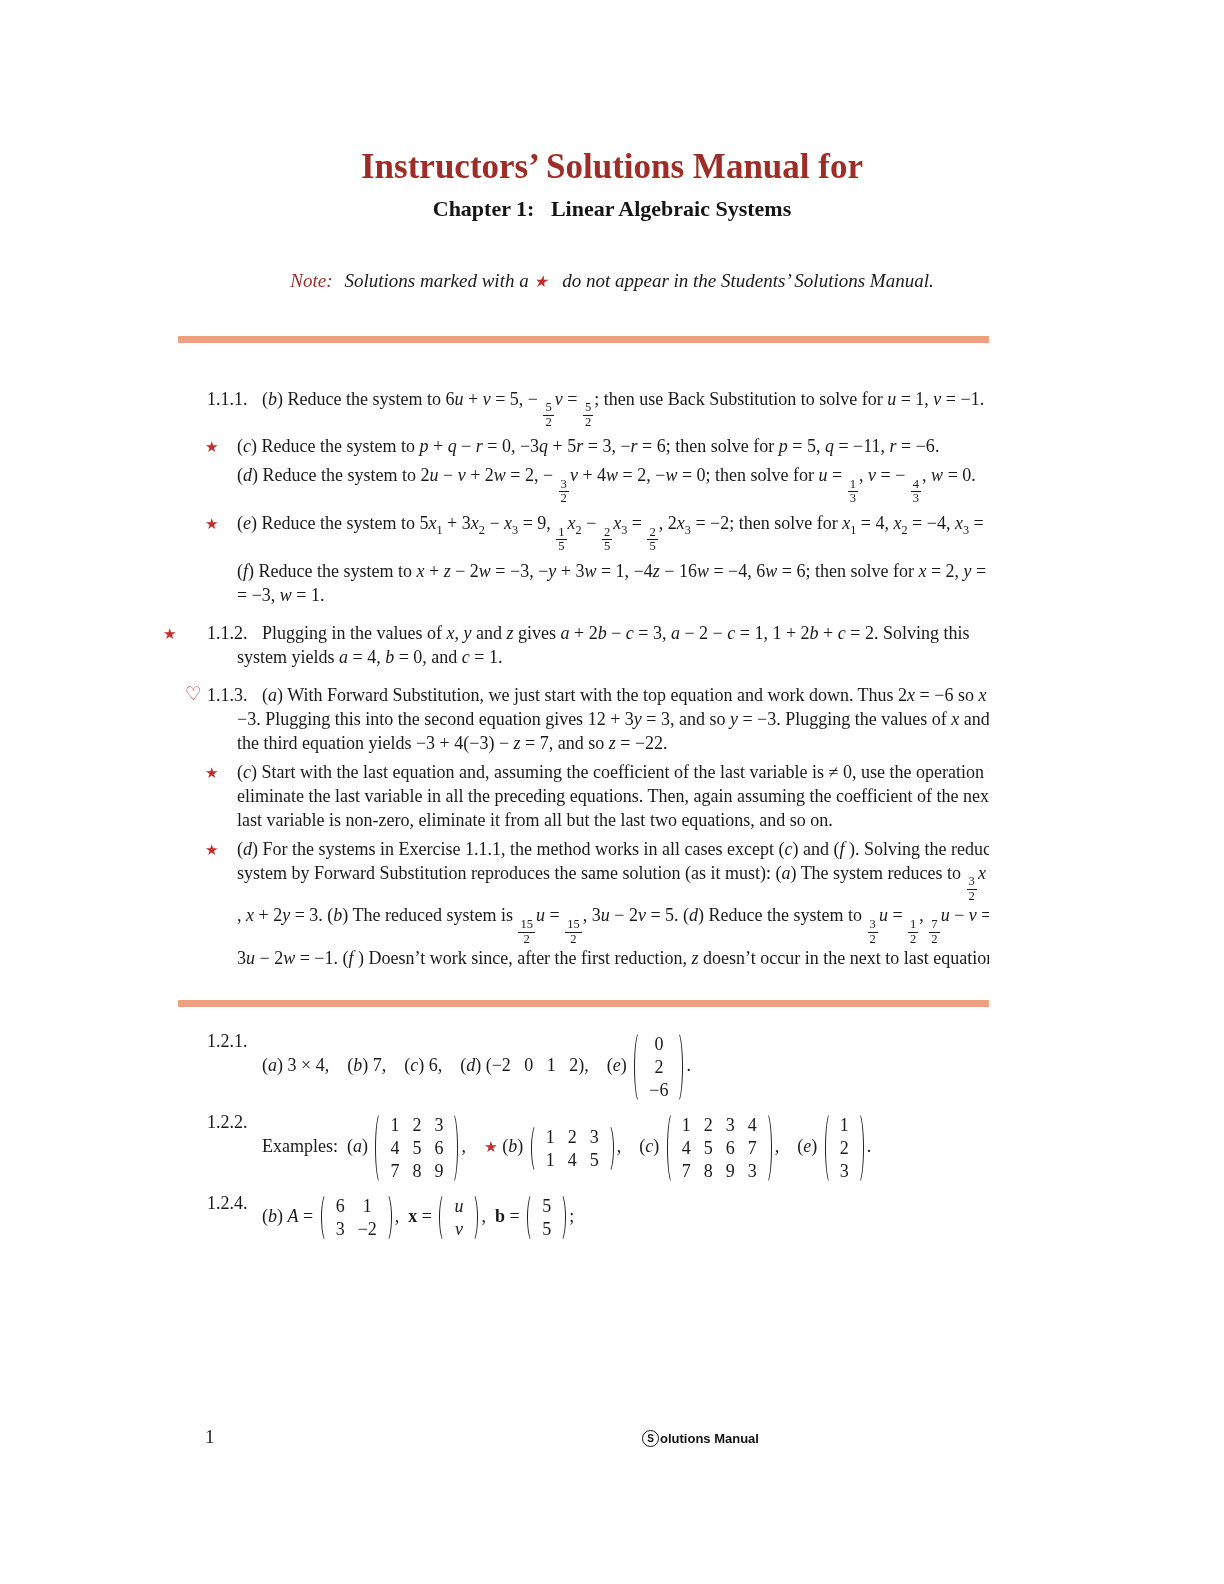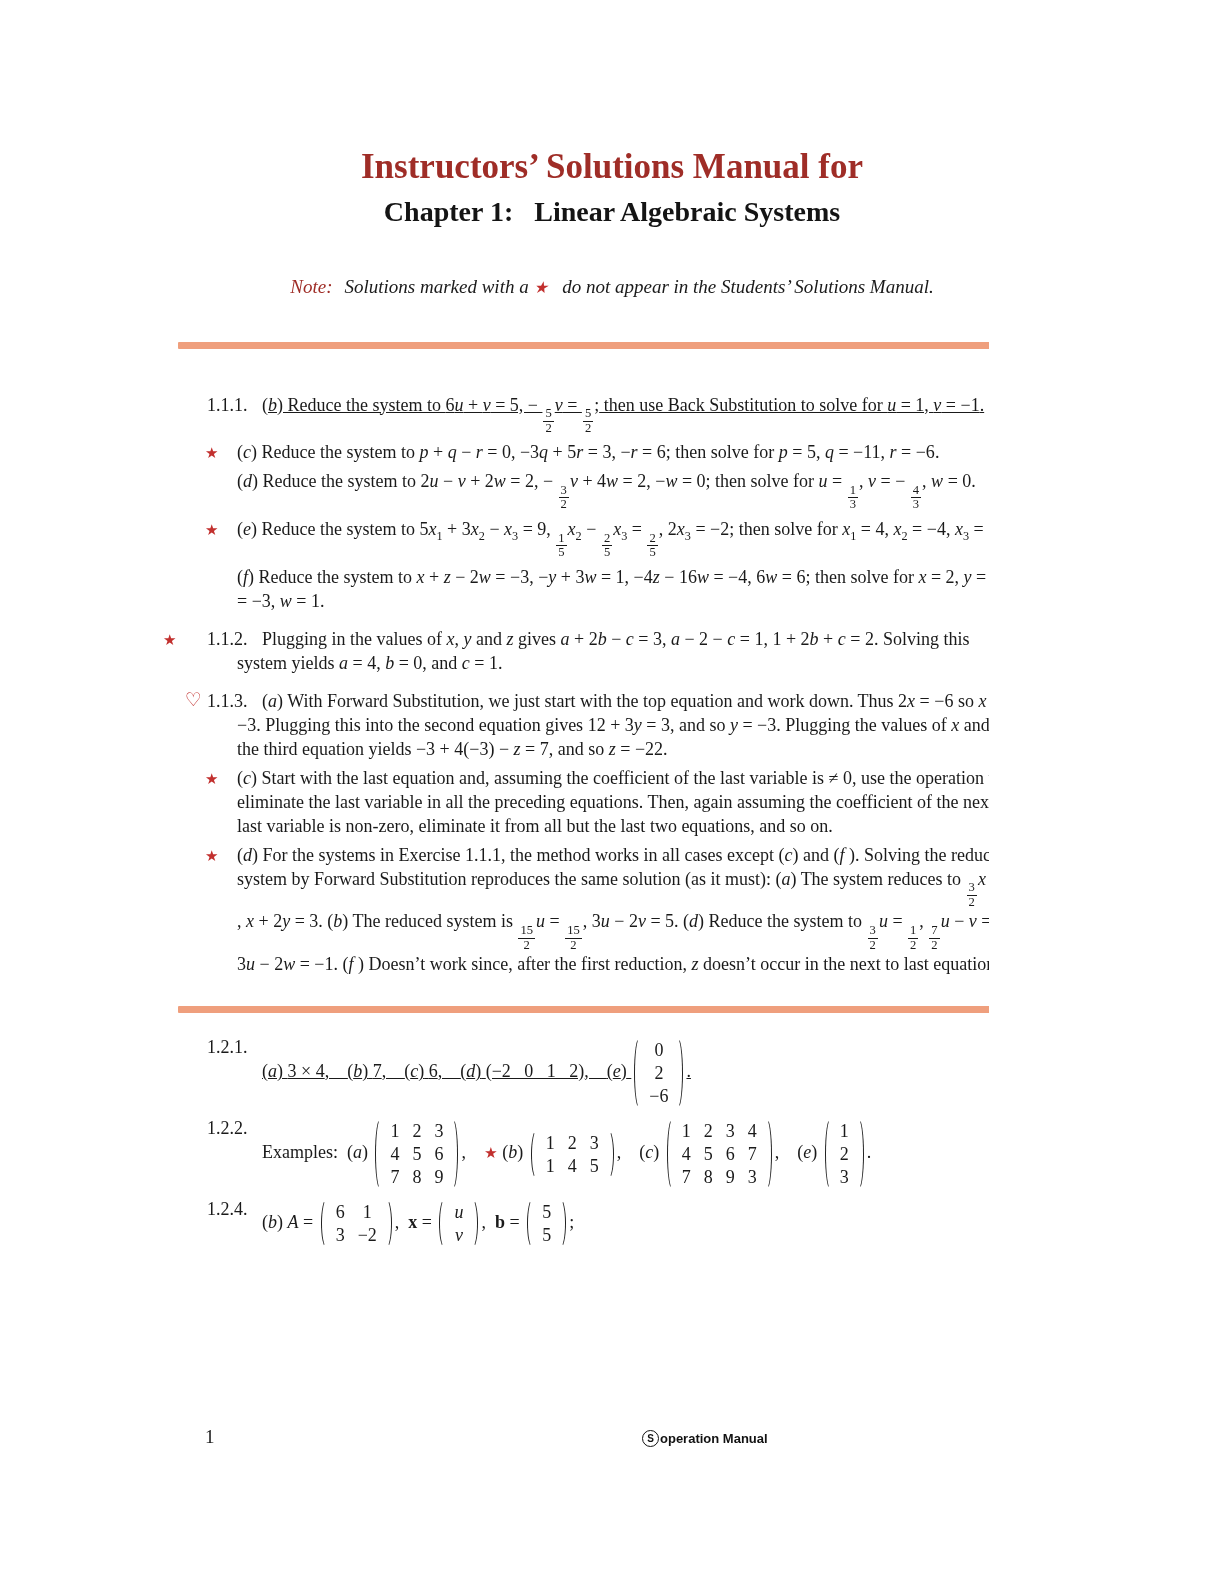--- a/index.html
+++ b/index.html
@@ -2,31 +2,31 @@
 <html><head>
 <meta charset="utf-8">
 <style>
   html,body{margin:0;padding:0;background:#ffffff;}
   .page{
     position:relative;width:989px;height:1584px;background:#ffffff;
     font-family:"Liberation Serif","DejaVu Serif",serif;color:#1a1a1a;overflow:hidden;border-radius:25px;
   }
   .content{position:absolute;left:178px;top:0;width:868px;}
   .title{margin-top:148px;text-align:center;font-size:35px;font-weight:bold;color:#9f2d27;line-height:1.1;}
-  .subtitle{margin-top:9px;text-align:center;font-size:28px;font-weight:bold;color:#141414;}
+  .subtitle{margin-top:9px;text-align:center;font-size:22px;font-weight:bold;color:#141414;}
   .note{margin-top:48px;text-align:center;font-style:italic;font-size:19px;}
   .note-prefix{color:#9f2d27;margin-right:12px;}
   .rule{height:7px;background:#ef9f7d;border-radius:1px;}
   .rule.r1{margin-top:44px;}
   .rule.r2{margin-top:30px;}
   .items{margin-left:59px;width:784px;font-size:18px;line-height:24px;margin-top:44px;}
   .items2{margin-top:22px;}
   .item{position:relative;margin-top:5px;}
   .item.group{margin-top:14px;}
-  .item.first{margin-top:0;text-decoration:underline;}
+  .item.first{margin-top:0;}
   .items2 .item{}
   .items2 .item.first{margin-top:2px;}
   .item.has-num{text-indent:25px;}
   .num{position:absolute;left:-30px;top:0;text-indent:0;white-space:nowrap;}
   .marker{position:absolute;top:1px;color:#c2302e;font-size:15px;text-indent:0;}
   .marker.near{left:-32px;}
   .marker.far{left:-74px;}
   .marker.mid{left:-52px;font-size:19px;top:-1px;}
   .mi{font-style:italic;}
   .mbf{font-weight:bold;}
@@ -202,15 +202,15 @@
               <span class="mcell"><span>5</span></span>
               <span class="mcell"><span>5</span></span>
             </span>
             <span class="mparen r"></span>
           </span>;</div>
       </div>
   </div>
   <div class="footer-page">1</div>
   <div class="stamp">
       <span class="s-circle">S</span>
-      <span>operation Manual</span>
+      <span>olutions Manual</span>
     </div>
 </div>
 
 </body></html>

